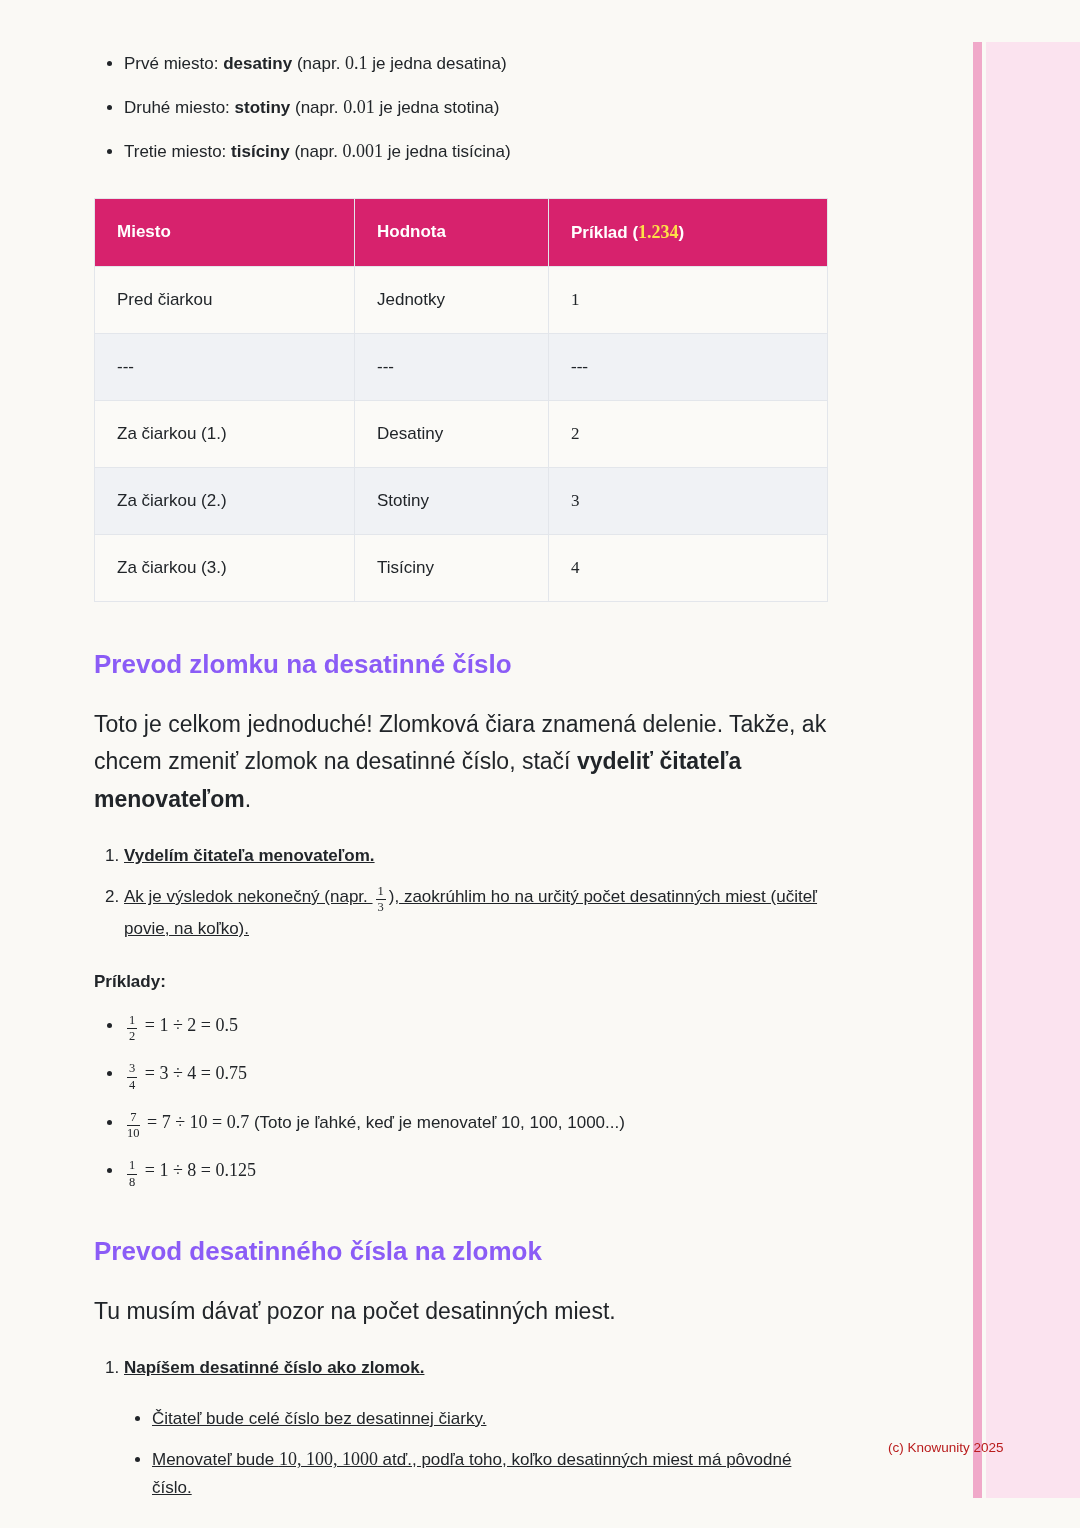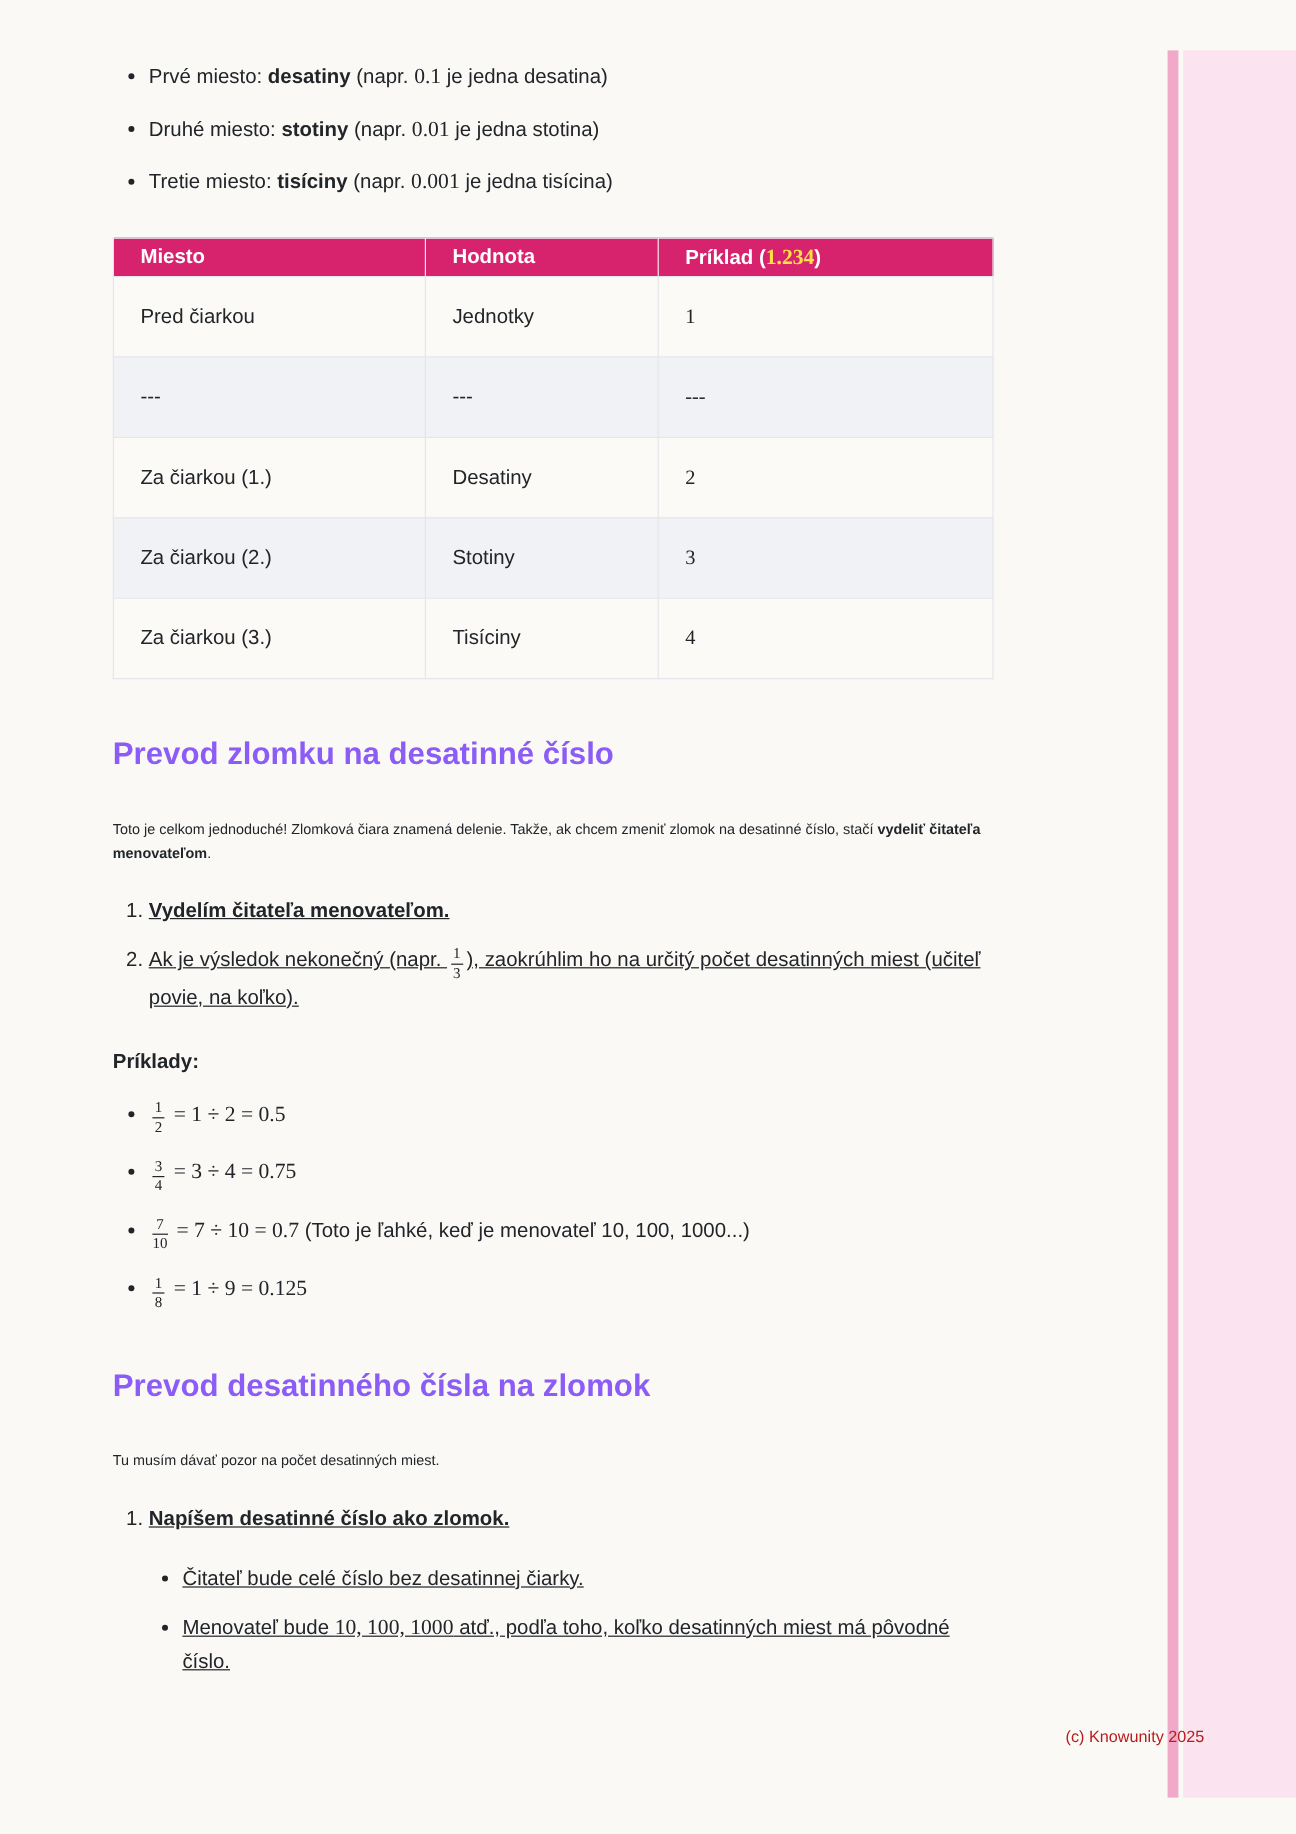--- a/index.html
+++ b/index.html
@@ -33,40 +33,40 @@
 
   table.pv-table {
     border-collapse: collapse;
     width: 100%;
     margin-top: 32px;
     background: #FBFAF7;
   }
   table.pv-table th {
     background: #D7226D; color: #FFFFFF;
     text-align: left; font-size: 17px; font-weight: bold;
-    padding: 5px 22px;
+    padding: 23px 22px;
     border: 1px solid #E3E6EB;
   }
   table.pv-table th .math { color: #fde047; font-weight: bold; }
   table.pv-table td {
     padding: 23px 22px;
     border: 1px solid #E3E6EB;
     font-size: 17px;
   }
   table.pv-table tbody tr:nth-child(even) { background: #F0F2F5; }
   .col-miesto { width: 260px; }
   .col-hodnota { width: 194px; }
 
   h2.section-title {
     color: #8b5cf6;
     font-size: 26px; font-weight: bold;
     margin-top: 46px;
     line-height: 1.25;
   }
-  p.body-text { margin-top: 38px; font-size: 12px; line-height: 1.62; }
+  p.body-text { margin-top: 26px; font-size: 23px; line-height: 1.62; }
 
   ol.steps { margin-top: 24px; padding-left: 30px; text-decoration: underline; }
   ol.steps > li { margin-bottom: 14px; line-height: 1.6; font-size: 17px; }
 
   .bold-label { margin-top: 30px; font-size: 17px; font-weight: bold; }
 
   ul.examples { margin-top: 20px; }
   ul.examples > li { margin-bottom: 17px; }
 
   .frac {
@@ -145,21 +145,21 @@
     <li><strong>Vydelím čitateľa menovateľom.</strong></li>
     <li><span>Ak je výsledok nekonečný (napr. </span><span class="frac"><span class="fnum">1</span><span class="fden">3</span></span><span>), zaokrúhlim ho na určitý počet desatinných miest (učiteľ povie, na koľko).</span></li>
   </ol>
 
   <p class="bold-label">Príklady:</p>
 
   <ul class="bullets examples">
     <li><span class="frac"><span class="fnum">1</span><span class="fden">2</span></span><span class="math"> = 1 ÷ 2 = 0.5</span><span></span></li>
     <li><span class="frac"><span class="fnum">3</span><span class="fden">4</span></span><span class="math"> = 3 ÷ 4 = 0.75</span><span></span></li>
     <li><span class="frac"><span class="fnum">7</span><span class="fden">10</span></span><span class="math"> = 7 ÷ 10 = 0.7</span><span> (Toto je ľahké, keď je menovateľ 10, 100, 1000...)</span></li>
-    <li><span class="frac"><span class="fnum">1</span><span class="fden">8</span></span><span class="math"> = 1 ÷ 9 = 0.125</span><span></span></li>
+    <li><span class="frac"><span class="fnum">1</span><span class="fden">8</span></span><span class="math"> = 1 ÷ 8 = 0.125</span><span></span></li>
   </ul>
 
   <h2 class="section-title">Prevod desatinného čísla na zlomok</h2>
 
   <p class="body-text">Tu musím dávať pozor na počet desatinných miest.</p>
 
   <ol class="steps">
     <li>
       <strong>Napíšem desatinné číslo ako zlomok.</strong>
       <ul class="nested">

